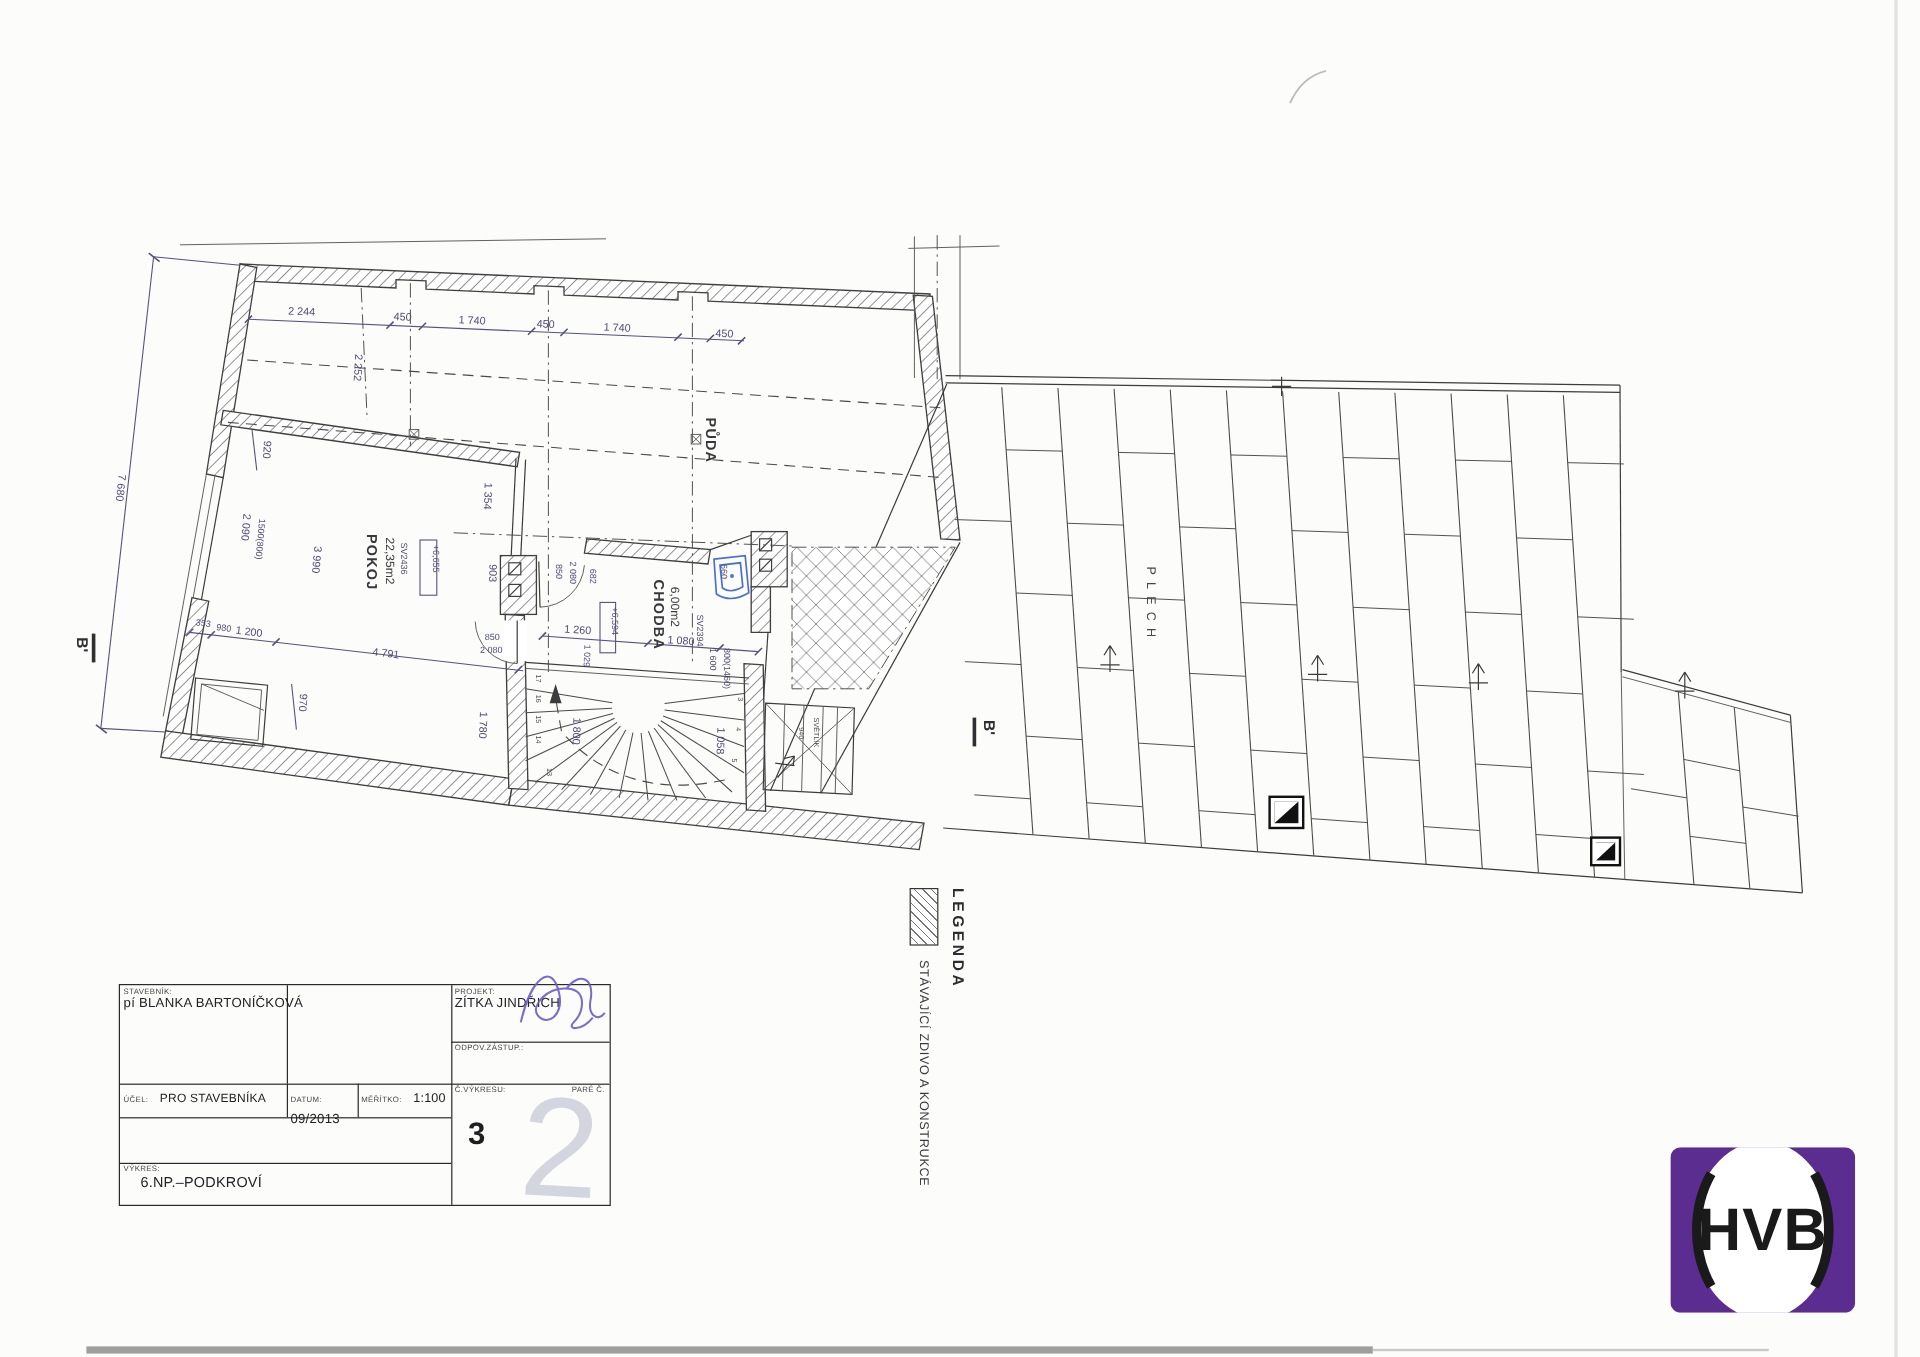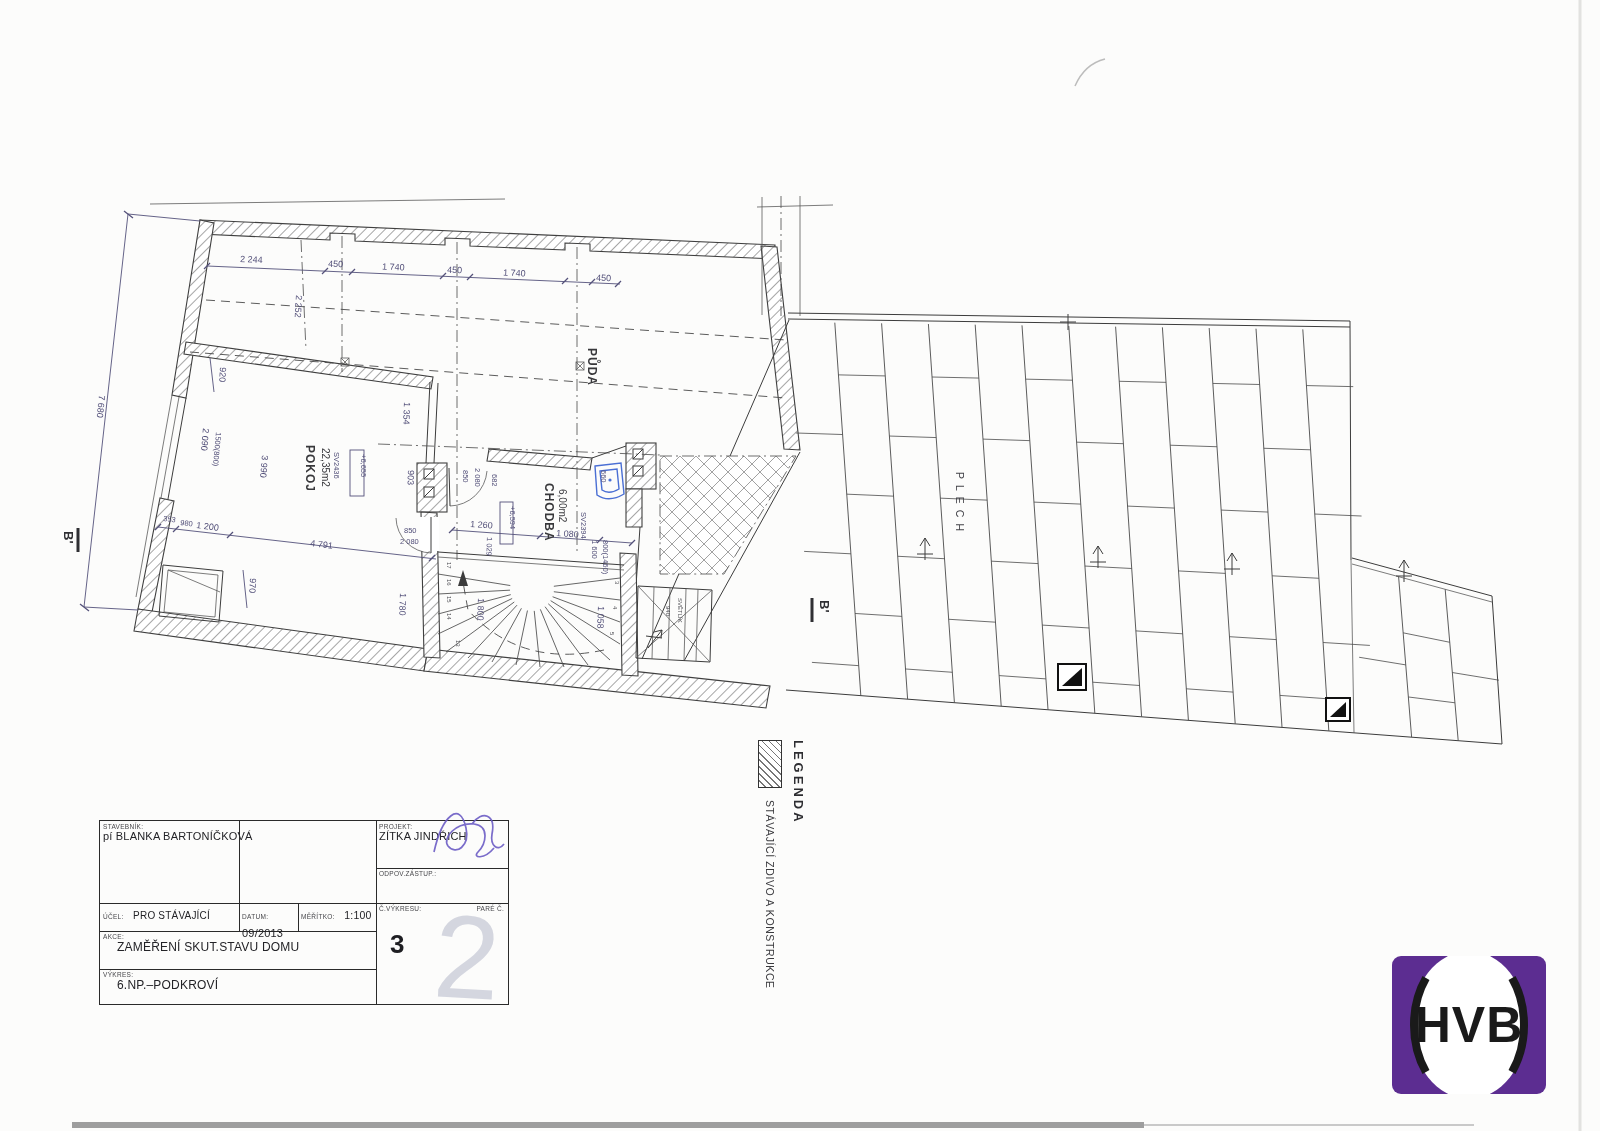--- a/index.html
+++ b/index.html
@@ -399,33 +399,29 @@
   </div>
   <div class="cell" style="left:276px;top:0;width:132px;height:47px">
     <span class="cl">PROJEKT:</span>
     <span class="cv">ZÍTKA JINDŘICH</span>
   </div>
   <div class="cell" style="left:276px;top:47px;width:132px;height:35px">
     <span class="cl">ODPOV.ZÁSTUP.:</span>
   </div>
   <div class="cell inline" style="left:0;top:82px;width:139px;height:28px">
     <span class="cl">ÚČEL:</span>
-    <span class="cv" style="font-size:10px">PRO STÁVAJÍCÍ</span>
+    <span class="cv" style="font-size:10px">PRO STAVEBNÍKA</span>
   </div>
   <div class="cell inline" style="left:139px;top:82px;width:59px;height:28px">
     <span class="cl">DATUM:</span>
     <span class="cv" style="font-size:11px">09/2013</span>
   </div>
   <div class="cell inline" style="left:198px;top:82px;width:78px;height:28px">
     <span class="cl">MĚŘÍTKO:</span>
     <span class="cv" style="font-size:10.5px">1:100</span>
-  </div>
-  <div class="cell" style="left:0;top:110px;width:276px;height:38px">
-    <span class="cl">AKCE:</span>
-    <span class="cv cv2" style="margin-left:14px">ZAMĚŘENÍ SKUT.STAVU DOMU</span>
   </div>
   <div class="cell" style="left:0;top:148px;width:276px;height:35px">
     <span class="cl">VÝKRES:</span>
     <span class="cv cv2" style="margin-left:14px">6.NP.–PODKROVÍ</span>
   </div>
   <div class="cell" style="left:276px;top:82px;width:132px;height:101px">
     <span class="cl">Č.VÝKRESU:</span>
     <span class="cl" style="position:absolute;right:4px;top:2px">PARÉ Č.</span>
     <span class="bigno">3</span>
     <span class="ghost">2</span>

